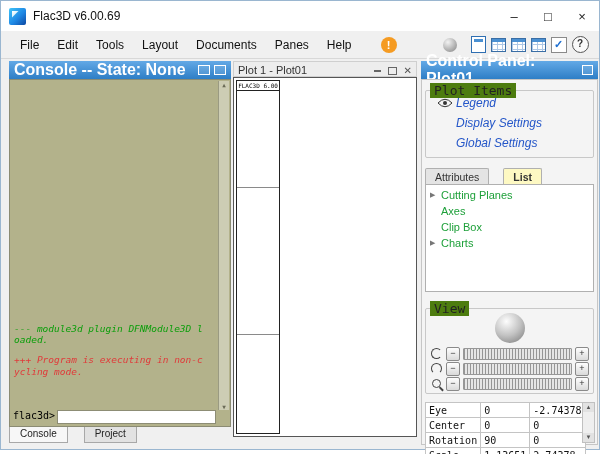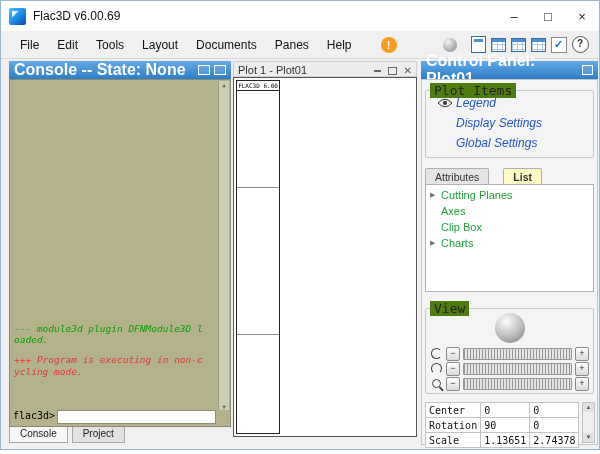--- a/index.html
+++ b/index.html
@@ -57,21 +57,21 @@
     justify-content:space-between;align-items:center;color:#6b6b57;font-size:6px;}
   .console-msgs{position:absolute;left:4px;bottom:48px;width:190px;}
   .msg{font-style:italic;word-break:break-all;line-height:1.25;}
   .msg-green{color:#0a9e0a;margin-bottom:8px;}
   .msg-red{color:#e03a3a;}
   .prompt-row{position:absolute;left:3px;right:14px;bottom:2px;height:14px;display:flex;}
   .prompt-label{font-size:10px;color:#000;}
   .prompt-input{flex:1;height:12px;margin-left:2px;background:#fff;border:1px solid #8d8d75;
     font-family:"DejaVu Sans Mono",monospace;font-size:9px;padding:0 2px;outline:none;}
   .console-tabs{position:absolute;left:0;bottom:0;height:16px;display:flex;font-size:10px;color:#222;}
-  .ctab{padding:1px 10px 0;border:1px solid #a8a8a8;border-top:none;background:#e2e2e2;margin-right:4px;}
+  .ctab{padding:1px 10px 0;border:1px solid #a8a8a8;border-top:none;background:#e2e2e2;margin-right:16px;}
   .ctab.active{background:#f7f7f7;}
 
   
   .plot-panel{position:absolute;left:232px;top:60px;width:184px;bottom:12px;}
   .plot-header{height:16px;background:#ededed;border:1px solid #cfcfcf;display:flex;
     align-items:flex-end;padding:0 4px;font-size:11px;color:#333;box-sizing:border-box;}
   .ph-icons{margin-left:auto;display:flex;align-items:center;gap:7px;}
   .ph-min{width:7px;height:2px;background:#666;}
   .ph-max{width:7px;height:6px;border:1px solid #666;}
   .ph-close{font-size:10px;color:#555;line-height:10px;}
@@ -282,20 +282,25 @@
               <span class="icon-zoom"></span>
             </span>
           <span class="sl-btn">−</span>
           <span class="slider-track"></span>
           <span class="sl-btn">+</span>
         </div>
       </div>
 
       <table class="cp-table">
         <tbody>
+            <tr>
+          <td class="lbl">Eye</td>
+          <td>0</td>
+          <td>-2.74378</td>
+        </tr>
         <tr>
           <td class="lbl">Center</td>
           <td>0</td>
           <td>0</td>
         </tr>
         <tr>
           <td class="lbl">Rotation</td>
           <td>90</td>
           <td>0</td>
         </tr>

